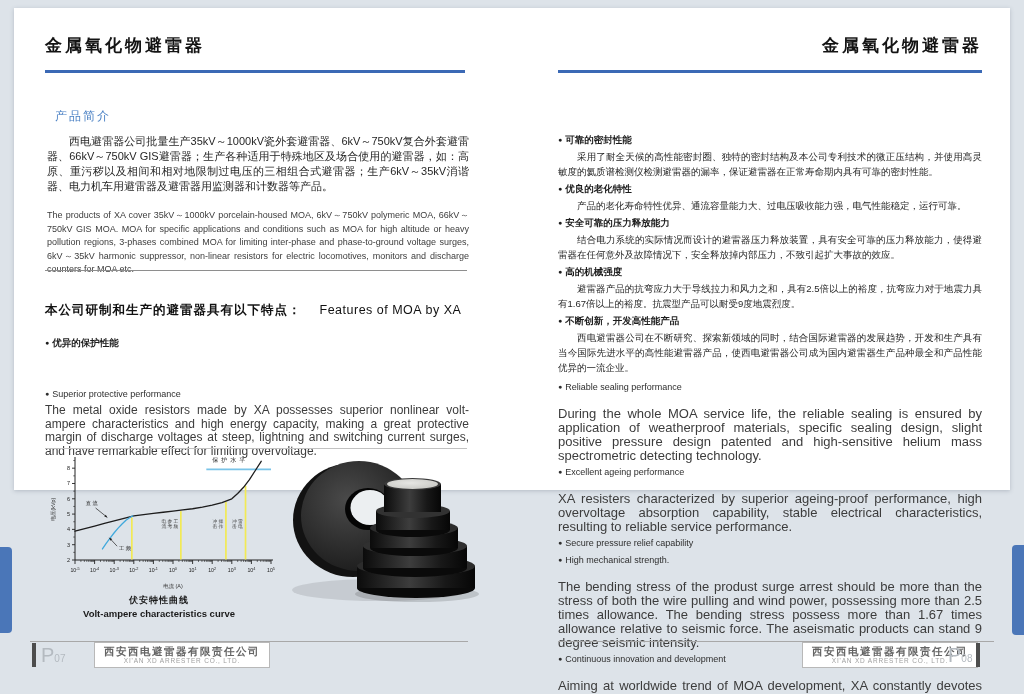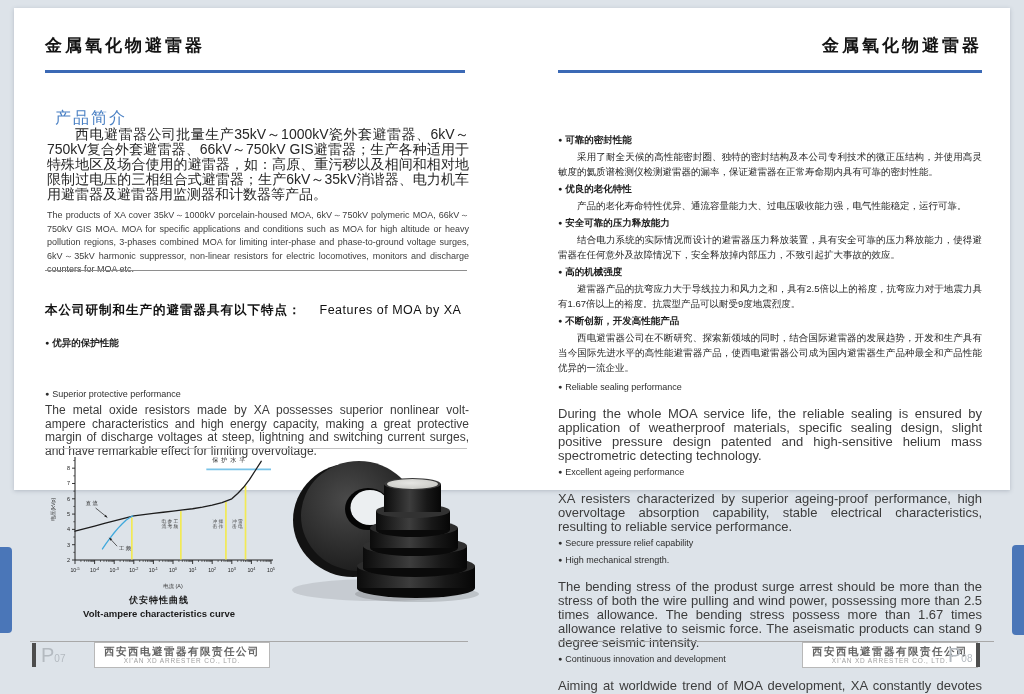--- a/index.html
+++ b/index.html
@@ -14,22 +14,22 @@
     background:#ffffff;box-shadow:0 1px 4px rgba(60,70,90,.25);
   }
   
   .hdr{position:absolute;top:26px;font-size:17px;font-weight:bold;letter-spacing:3px;color:#141414;}
   .hdr-left{left:31px;}
   .hdr-right{left:544px;width:424px;text-align:right;}
   .hdr-rule{position:absolute;top:62px;height:3px;background:#3b69b5;}
   .rule-left{left:31px;width:420px;}
   .rule-right{left:544px;width:424px;}
   
-  .section-title{position:absolute;left:41px;top:100px;font-size:16px;letter-spacing:2px;color:#4a80c4;}
-  .intro-cn{position:absolute;left:33px;top:119px;width:422px;font-size:14px;line-height:15px;text-align:justify;text-indent:2em;color:#262626;}
+  .section-title{position:absolute;left:41px;top:100px;font-size:12px;letter-spacing:2px;color:#4a80c4;}
+  .intro-cn{position:absolute;left:33px;top:126px;width:422px;font-size:11px;line-height:15px;text-align:justify;text-indent:2em;color:#262626;}
   .intro-en{position:absolute;left:33px;top:201px;width:422px;font-size:9px;line-height:13.5px;text-align:justify;color:#3c3c3c;}
   .div1{position:absolute;left:31px;top:262px;width:422px;height:1px;background:#8e8e8e;}
   .feat-hd{position:absolute;left:31px;top:294px;font-size:12.5px;color:#111;}
   .feat-hd .cn{font-weight:bold;letter-spacing:1px;}
   .feat-hd .en{font-weight:normal;margin-left:18px;letter-spacing:.5px;}
   .feat-cn{position:absolute;left:31px;top:327px;width:424px;}
   .feat-en{position:absolute;left:31px;top:378px;width:424px;}
   .b-title{font-size:9.5px;font-weight:bold;color:#1c1c1c;line-height:15px;}
   .b-title .dot{font-size:7px;vertical-align:1px;margin-right:3px;}
   .b-body{font-size:9.5px;line-height:15px;text-align:justify;text-indent:2em;color:#262626;margin-top:2px;}

